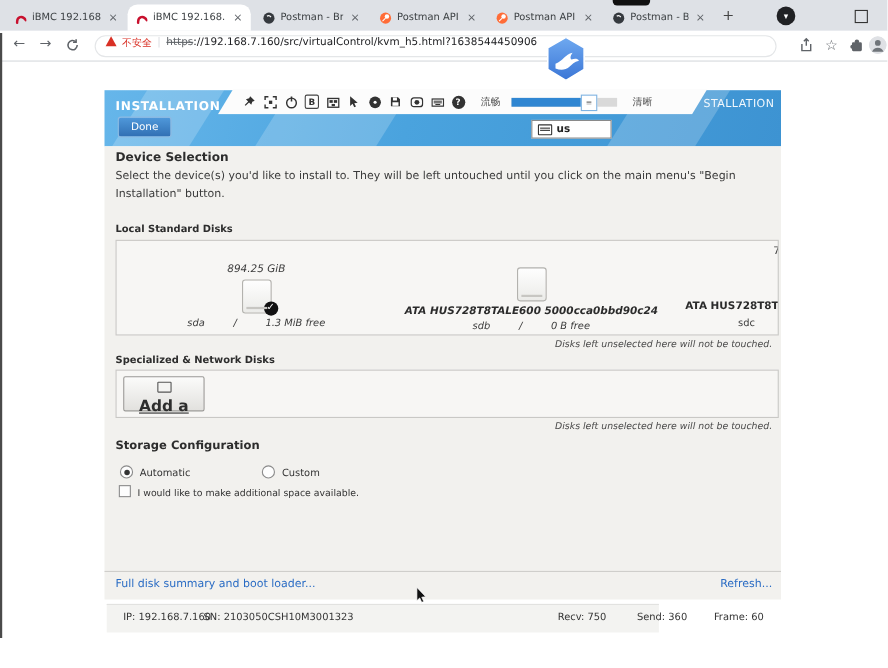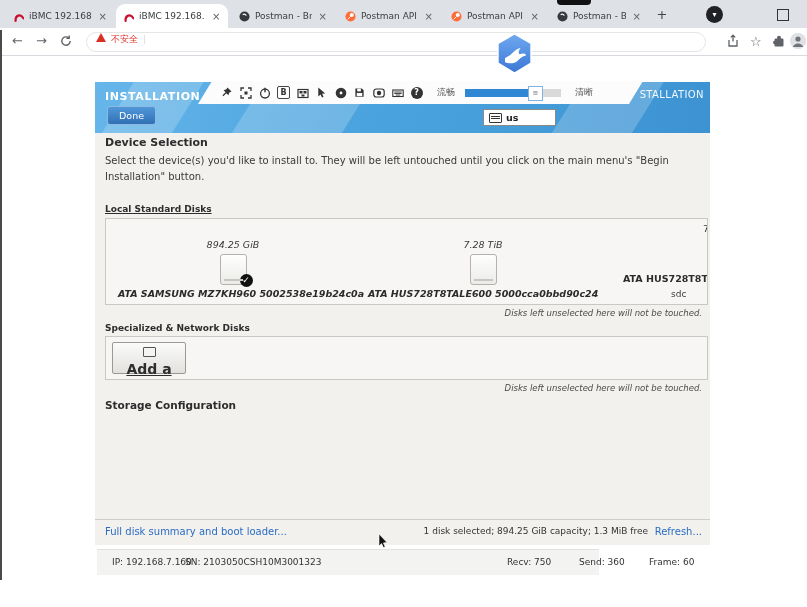--- a/index.html
+++ b/index.html
@@ -181,20 +181,21 @@
       <svg viewBox="0 0 12 12" width="12" height="12">
           <path d="M10.2 6a4.2 4.2 0 1 1-1.3-3" fill="none" stroke="#5f6368" stroke-width="1.4"></path>
           <path d="M9.2 0.6v2.8H6.4" fill="none" stroke="#5f6368" stroke-width="1.4"></path>
         </svg>
       </span>
 
     <div class="urlfield">
       <span class="warn-tri"></span>
       <span class="warn-txt">不安全</span>
       <span class="url-sep">|</span>
+      <span class="url-txt"><span class="struck">https</span><span>://192.168.7.160/src/virtualControl/kvm_h5.html?1638544450906</span></span>
     </div>
 
     <span class="rowic" style="left:726px;">
       <svg viewBox="0 0 14 14" width="14" height="14">
           <path d="M3 6v6h8V6" fill="none" stroke="#5f6368" stroke-width="1.3"></path>
           <path d="M7 1.5v6M4.8 3.4L7 1.2l2.2 2.2" fill="none" stroke="#5f6368" stroke-width="1.3"></path>
         </svg>
       </span>
     <span class="rowic star" style="left:750px;">☆</span>
     <span class="rowic" style="left:772px;">
@@ -311,38 +312,36 @@
       <span class="qfill" style="width:69px;"></span>
       <span class="qhandle" style="left:63px;">≡</span>
     </span>
     <span class="qlabel">清晰</span>
   </div>
 
   <div class="inst-body">
     <div class="h-section" style="left:10px;top:3px;font-size:11px;">Device Selection</div>
     <div class="desc">Select the device(s) you'd like to install to.  They will be left untouched until you click on the main menu's "Begin Installation" button.</div>
 
-    <div class="h-section" style="left:10px;top:71px;font-size:9px;text-decoration:underline;">Local Standard Disks</div>
+    <div class="h-section" style="left:10px;top:71px;font-size:9px;">Local Standard Disks</div>
 
     <div class="panel" style="top:85px;height:87px;">
       <div class="disk" style="left:12px;">
         <div class="dsize">894.25 GiB</div>
         <div class="dicon">
           <span class="dbadge">✓</span>
         </div>
-        <div class="dname">ATA SAMSUNG MZ7KH960 5002538e19b24c0a</div>
         <div class="dmeta">
           <span>sda</span>
           <span>/</span>
           <span>1.3 MiB free</span>
         </div>
       </div>
 
       <div class="disk" style="left:262px;">
-        <div class="dsize">7.28 TiB</div>
         <div class="dicon"></div>
         <div class="dname">ATA HUS728T8TALE600 5000cca0bbd90c24</div>
         <div class="dmeta">
           <span>sdb</span>
           <span>/</span>
           <span>0 B free</span>
         </div>
       </div>
 
       <div>
@@ -360,25 +359,31 @@
       <div class="addbtn">
         <span class="ic"></span>
         <span class="lbl">Add a disk...</span>
       </div>
     </div>
 
     <div class="note" style="top:250px;">Disks left unselected here will not be touched.</div>
 
     <div class="h-section" style="left:10px;top:266px;font-size:10.5px;">Storage Configuration</div>
 
-
+    <div style="position:absolute;left:14px;top:285px;">
+      <span class="radio sel"></span><span class="ctl-lbl">Automatic</span>
+      <span class="radio" style="margin-left:60px;"></span><span class="ctl-lbl">Custom</span>
+    </div>
+
+    <div style="position:absolute;left:13px;top:303px;">
+      <span class="chk"></span><span class="ctl-lbl" style="font-size:8.5px;">I would like to make additional space available.</span>
+    </div>
 
     <div class="sep-line"></div>
     <a class="foot-link" style="left:10px;top:393px;">Full disk summary and boot loader...</a>
-    <span class="foot-sum" style="right:62px;top:393px;">1 disk selected; 894.25 GiB capacity; 1.3 MiB free</span>
     <a class="foot-link" style="right:8px;top:393px;margin-left:41px;">Refresh...</a>
   </div>
 
   <div class="statusbar">
     <span class="sbitem" style="left:15px;">IP: 192.168.7.160</span>
     <span class="sbitem" style="left:88px;">SN: 2103050CSH10M3001323</span>
     <span class="sbitem" style="left:410px;">Recv: 750</span>
     <span class="sbitem" style="left:482px;">Send: 360</span>
     <span class="sbitem" style="left:552px;">Frame: 60</span>
   </div>

